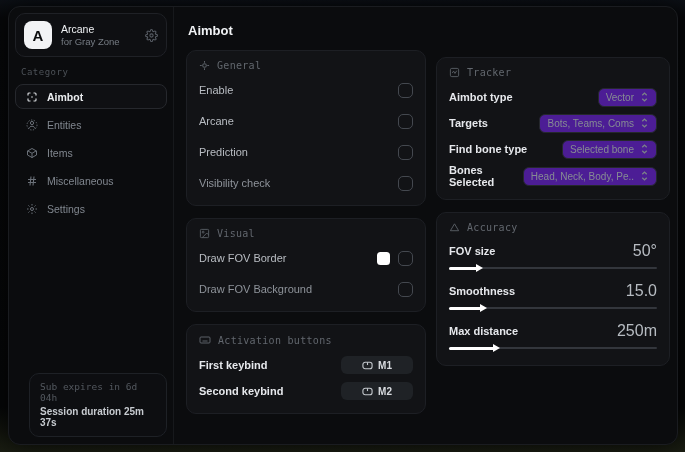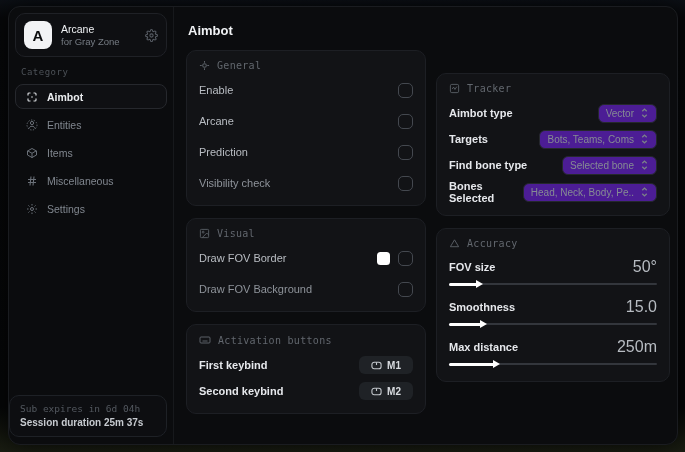--- a/index.html
+++ b/index.html
@@ -35,31 +35,31 @@
   .nav { display:flex; flex-direction:column; gap:3px; padding:0 6px; }
   .nav-item {
     display:flex; align-items:center; gap:9px; height:25px; padding:0 9px;
     border-radius:8px; border:1px solid transparent; cursor:pointer;
     font-size:10.5px; color:#81878f;
   }
   .nav-item .nicon { color:#6a7078; display:flex; width:13px; justify-content:center; }
   .nav-item.active { border-color:#26282d; background:#0f1013; color:#eceef1; font-weight:bold; }
   .nav-item.active .nicon { color:#d3d6da; }
   .side-footer {
-    position:absolute; left:0; right:6px; bottom:7px;
+    position:absolute; left:20px; right:6px; bottom:7px;
     border:1px solid #1e2126; border-radius:10px; padding:7px 10px 8px; background:#0d0e11;
   }
   .sf-line1 { font-family:"DejaVu Sans Mono", monospace; font-size:9.5px; color:#53585f; margin-bottom:3px; }
   .sf-line2 { font-size:10px; color:#c7cbd0; font-weight:bold; }
   
   .main { flex:1; padding:14px 6px 0 12px; }
   .page-title { font-size:13px; font-weight:bold; color:#f1f3f5; margin:2px 0 12px 2px; }
   .cols { display:flex; gap:10px; align-items:flex-start; }
   .col-l { width:240px; flex:0 0 240px; display:flex; flex-direction:column; gap:12px; }
-  .col-r { flex:1; margin-right:1px; display:flex; flex-direction:column; gap:12px; margin-top:23px; }
+  .col-r { flex:1; margin-right:1px; display:flex; flex-direction:column; gap:12px; margin-top:7px; }
   .card {
     background:#121316; border:1px solid #1d1f24; border-radius:10px;
     padding:9px 12px 11px;
   }
   .card-head {
     display:flex; align-items:center; gap:7px;
     font-family:"DejaVu Sans Mono", monospace; font-size:10px; color:#62676e;
     margin-bottom:8px; letter-spacing:.3px;
   }
   .card-head .hicon { display:flex; color:#5b6067; }
@@ -74,21 +74,21 @@
   }
   .ctrl-group { display:flex; align-items:center; gap:8px; }
   .swatch { width:13px; height:13px; border-radius:3.5px; cursor:pointer; }
   .pill {
     display:flex; align-items:center; gap:6px; height:19px; padding:0 7px;
     background:#4c1d95; border:1px solid #25282d; border-radius:6px;
     font-size:10px; color:#868c93; cursor:pointer; white-space:nowrap;
   }
   .pill .picon { display:flex; color:#7b8188; }
   .keypill {
-    display:flex; align-items:center; gap:5px; height:18px; padding:0 12px;
+    display:flex; align-items:center; gap:5px; height:18px; padding:0 21px;
     background:#1f2226; border-radius:6px; font-size:10px; font-weight:bold;
     color:#d9dce0; cursor:pointer;
   }
   .keypill .picon { display:flex; color:#c3c7cc; }
   
   .srow { margin-bottom:9px; }
   .srow .row { min-height:20px; }
   .val { font-size:16px; color:#b7bcc2; }
   .slider { position:relative; height:8px; margin-top:3px; cursor:pointer; }
   .slider .track { position:absolute; left:0; right:0; top:3px; height:2px; background:#33363c; border-radius:1px; }

